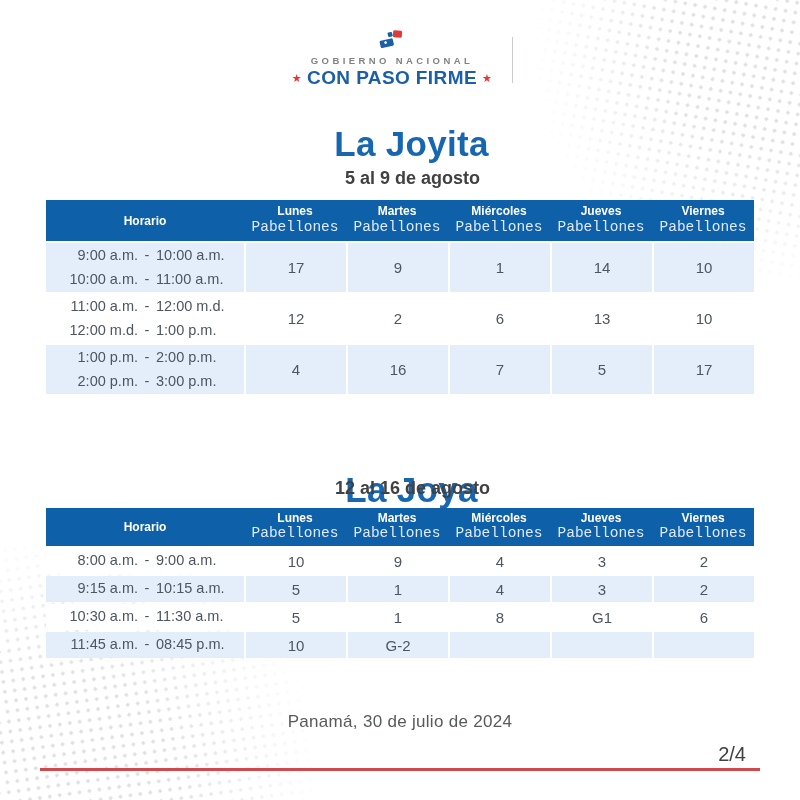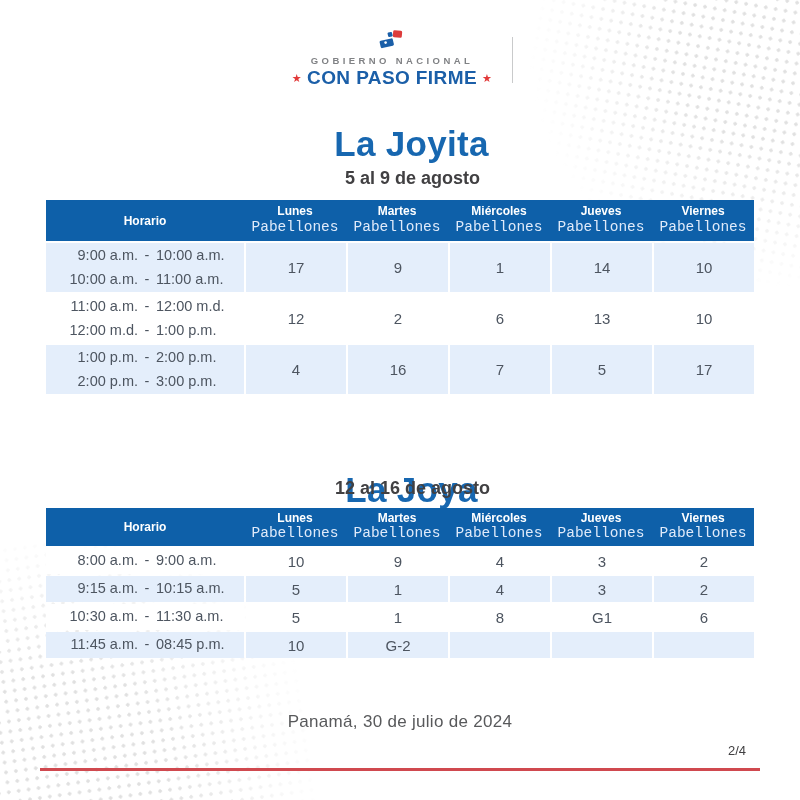--- a/index.html
+++ b/index.html
@@ -56,21 +56,21 @@
   .trow.alt .cell { background:#e4eefb; }
   .horario-cell { flex-direction:column; align-items:stretch; justify-content:center; padding:0 4px; }
   .time-line { display:grid; grid-template-columns:88px 18px 1fr; align-items:baseline;
     font-size:14.5px; color:#4d5560; line-height:1.6; }
   .t-start { text-align:right; } .t-dash { text-align:center; } .t-end { text-align:left; }
   .cell.val { font-size:15px; color:#4d5560; }
 
   
   .footer-date { position:absolute; top:712px; left:0; right:0; text-align:center;
     font-size:17px; color:#58595b; letter-spacing:0.3px; }
-  .page-number { position:absolute; top:743px; right:54px; font-size:13px; color:#414042; }
+  .page-number { position:absolute; top:743px; right:54px; font-size:20px; color:#414042; }
   .red-rule { position:absolute; top:768px; left:40px; right:40px; height:2.5px; background:#d0494f; }
 </style>
 </head>
 <body>
 
 <div class="page">
 
   <div class="halftone tr"></div>
   <div class="halftone bl"></div>
 

